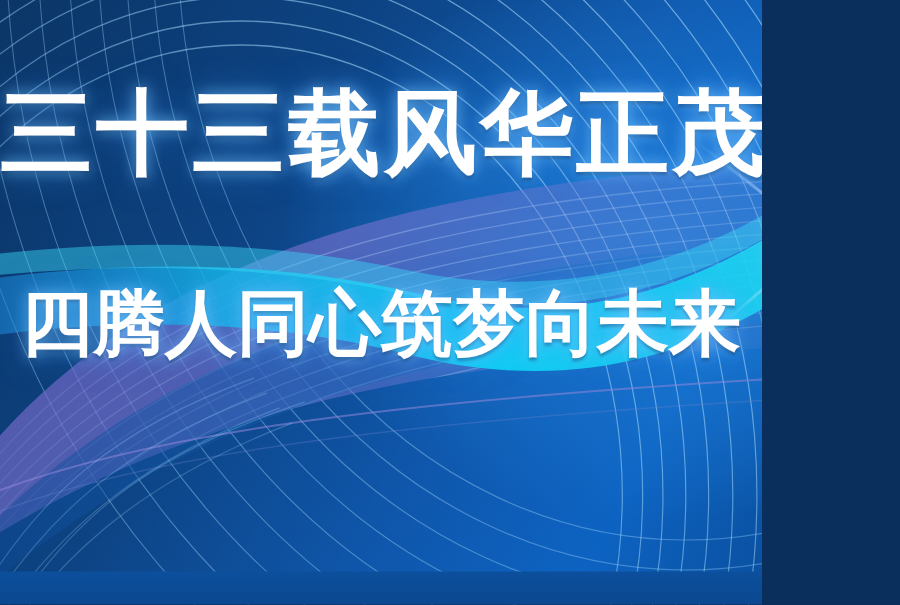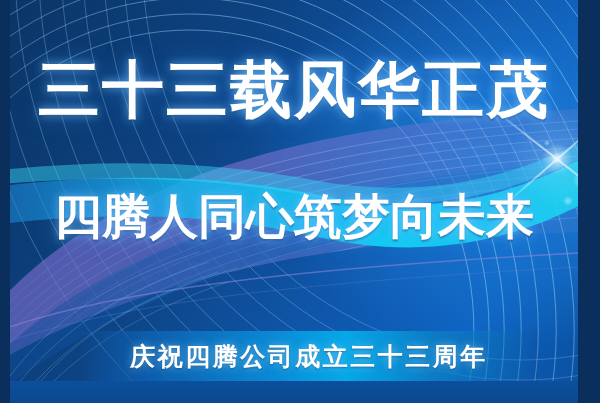--- a/index.html
+++ b/index.html
@@ -6,26 +6,25 @@
   * { margin:0; padding:0; box-sizing:border-box; }
   html, body {
     width:600px; height:403px;
     background:#0a2f5c;
     font-family:"Liberation Sans", sans-serif;
     overflow:hidden;
   }
 
   .poster{
     position:relative;
-    width:568px; height:403px;
+    width:508px; height:403px;
     overflow:hidden;
     background:
       radial-gradient(ellipse 420px 300px at 88% 40%, #1f7fd8 0%, rgba(31,127,216,0) 62%),
       linear-gradient(118deg, #0b3566 0%, #0d4383 34%, #0f57ac 62%, #0d63c2 82%, #0a4f9e 100%);
-    margin-left: 10px;
   }
 
   
   .arcs{
     position:absolute; inset:0;
     overflow:hidden;
     pointer-events:none;
   }
   .arcs svg{ position:absolute; width:100%; height:100%; display:block; }
 
@@ -237,19 +236,16 @@
   <div class="bokeh" style="left:563px; top:172px; width:17px; height:17px;"></div>
   <div class="bokeh" style="left:553px; top:196px; width:10px; height:10px;"></div>
   <div class="bokeh" style="left:578px; top:152px; width:8px; height:8px;"></div>
   <div class="bokeh" style="left:534px; top:140px; width:6px; height:6px;"></div>
 
   <div class="headlines">
     <div class="line1">三十三载风华正茂</div>
     <div class="line2">四腾人同心筑梦向未来</div>
   </div>
 
-  <div class="subbanner">
-    <span class="subbanner-text">庆祝四腾公司成立三十三周年</span>
-  </div>
 
   <div class="bottom-plate"></div>
 
 </div>
 
 </body></html>

